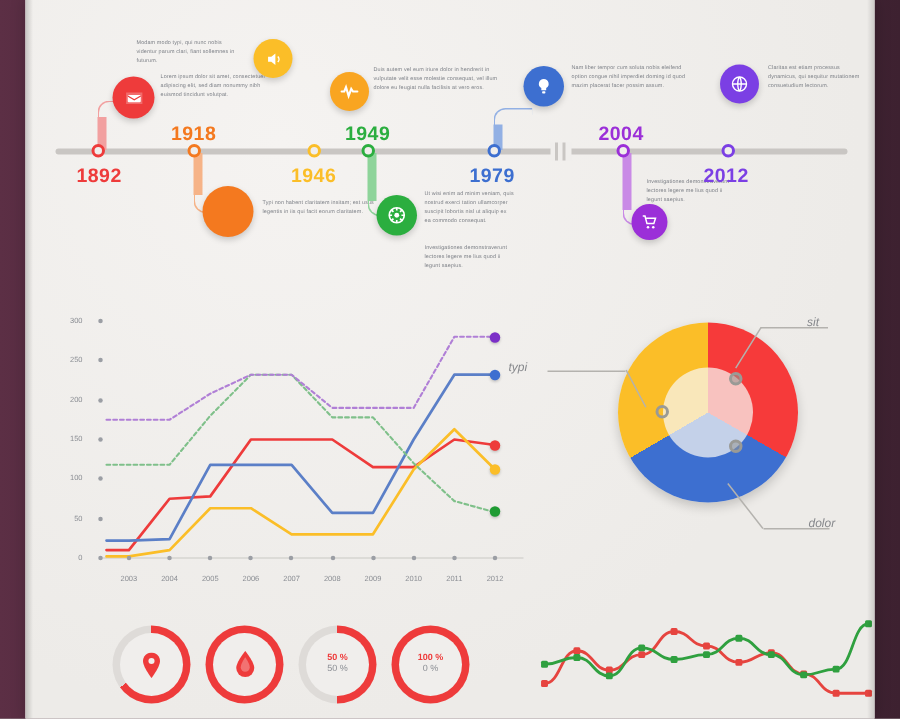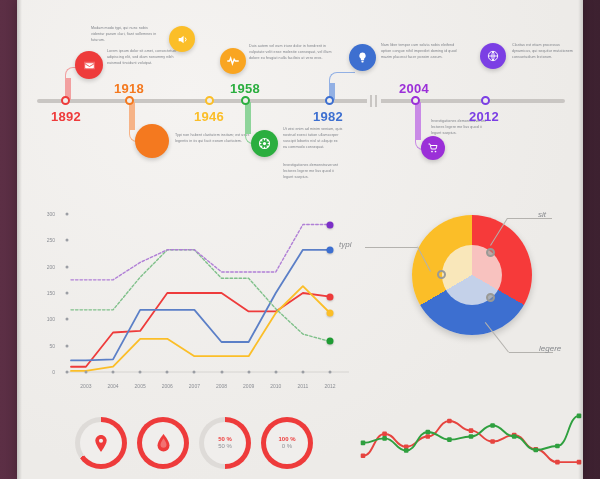--- a/index.html
+++ b/index.html
@@ -142,35 +142,35 @@
     <div class="blurb" style="left:74px;top:26px;width:68px;">Modam modo typi, qui nunc nobis videntur parum clari, fiant sollemnes in futurum.</div>
 
     <div class="ico" style="left:203px;top:48px;width:26px;height:26px;background:#f9a521;">
       <svg width="14" height="14" viewBox="0 0 24 24" fill="none" stroke="#fff" stroke-width="2.4" stroke-linecap="round">
           <path d="M3 12h3l2-5 3 10 3-8 2 3h5"></path>
         </svg>
     </div>
     <div class="blurb" style="left:232px;top:44px;width:90px;">Duis autem vel eum iriure dolor in hendrerit in vulputate velit esse molestie consequat, vel illum dolore eu feugiat nulla facilisis at vero eros.</div>
 
     <div class="node" style="left:224px;border-color:#2bae3f;"></div>
-    <div class="yr" style="left:213px;top:81px;color:#2bae3f;">1958</div>
+    <div class="yr" style="left:213px;top:81px;color:#2bae3f;">1949</div>
     <div class="stem" style="left:228px;top:102px;width:1.6px;height:32px;background:#8ed49a;"></div>
     <div class="stem" style="left:228px;top:134px;width:12px;height:10px;border-width:0 0 1.6px 1.6px;border-color:#8ed49a;border-bottom-left-radius:8px;"></div>
     <div class="ico" style="left:234px;top:130px;width:27px;height:27px;background:#2bae3f;">
       <svg width="15" height="15" viewBox="0 0 24 24" fill="none" stroke="#fff" stroke-width="1.8">
           <circle cx="12" cy="12" r="8"></circle>
           <circle cx="12" cy="12" r="2.6" fill="#fff" stroke="none"></circle>
           <path d="M12 4v3M12 17v3M4 12h3M17 12h3M6.5 6.5l2 2M15.5 15.5l2 2M17.5 6.5l-2 2M8.5 15.5l-2 2"></path>
         </svg>
     </div>
     <div class="blurb" style="left:266px;top:127px;width:60px;">Ut wisi enim ad minim veniam, quis nostrud exerci tation ullamcorper suscipit lobortis nisl ut aliquip ex ea commodo consequat.</div>
     <div class="blurb" style="left:266px;top:163px;width:60px;">Investigationes demonstraverunt lectores legere me lius quod ii legunt saepius.</div>
 
     <div class="node" style="left:308px;border-color:#3d6fd0;"></div>
-    <div class="yr" style="left:296px;top:109px;color:#3d6fd0;">1982</div>
+    <div class="yr" style="left:296px;top:109px;color:#3d6fd0;">1979</div>
     <div class="stem" style="left:312px;top:83px;width:1.6px;height:17px;background:#92b0e4;"></div>
     <div class="stem" style="left:312px;top:72px;width:26px;height:12px;border-width:1.6px 0 0 1.6px;border-color:#92b0e4;border-top-left-radius:8px;"></div>
     <div class="ico" style="left:332px;top:44px;width:27px;height:27px;background:#3d6fd0;">
       <svg width="13" height="13" viewBox="0 0 24 24" fill="#fff">
           <path d="M12 3a6 6 0 00-3 11.2V17h6v-2.8A6 6 0 0012 3z"></path>
           <rect x="10" y="18" width="4" height="3" rx="1"></rect>
         </svg>
     </div>
     <div class="blurb" style="left:364px;top:43px;width:80px;">Nam liber tempor cum soluta nobis eleifend option congue nihil imperdiet doming id quod mazim placerat facer possim assum.</div>
 
@@ -260,21 +260,21 @@
       <div class="pie-dot" style="left:74px;top:78px;"></div>
       <div class="pie-dot hollow" style="left:25px;top:55px;"></div>
     </div>
 
     <div class="leader" style="left:490px;top:218px;width:45px;"></div>
     <div class="leader-v" style="left:490px;top:218px;height:32px;transform:rotate(32deg);transform-origin:top left;"></div>
     <div class="pie-label" style="left:521px;top:210px;">sit</div>
 
     <div class="leader" style="left:492px;top:352px;width:44px;"></div>
     <div class="leader-v" style="left:492px;top:352px;height:38px;transform:rotate(142deg);transform-origin:top left;"></div>
-    <div class="pie-label" style="left:522px;top:344px;">legere</div>
+    <div class="pie-label" style="left:522px;top:344px;">dolor</div>
 
     <div class="leader" style="left:348px;top:247px;width:52px;"></div>
     <div class="leader-v" style="left:400px;top:247px;height:28px;transform:rotate(-28deg);transform-origin:top left;"></div>
     <div class="pie-label" style="left:322px;top:240px;">typi</div>
 
     <div class="g" style="left:58px;top:417px;">
       <div class="ring" id="ring0" style="background: conic-gradient(rgb(238, 59, 59) 0deg, rgb(238, 59, 59) 234deg, rgb(222, 219, 216) 234deg, rgb(222, 219, 216) 360deg);"></div>
       <div class="inner">
         <svg width="14" height="17" viewBox="0 0 24 30" fill="#ee3b3b">
             <path d="M12 0C6.5 0 2 4.4 2 9.9 2 17 12 30 12 30s10-13 10-20.1C22 4.4 17.5 0 12 0z"></path>

